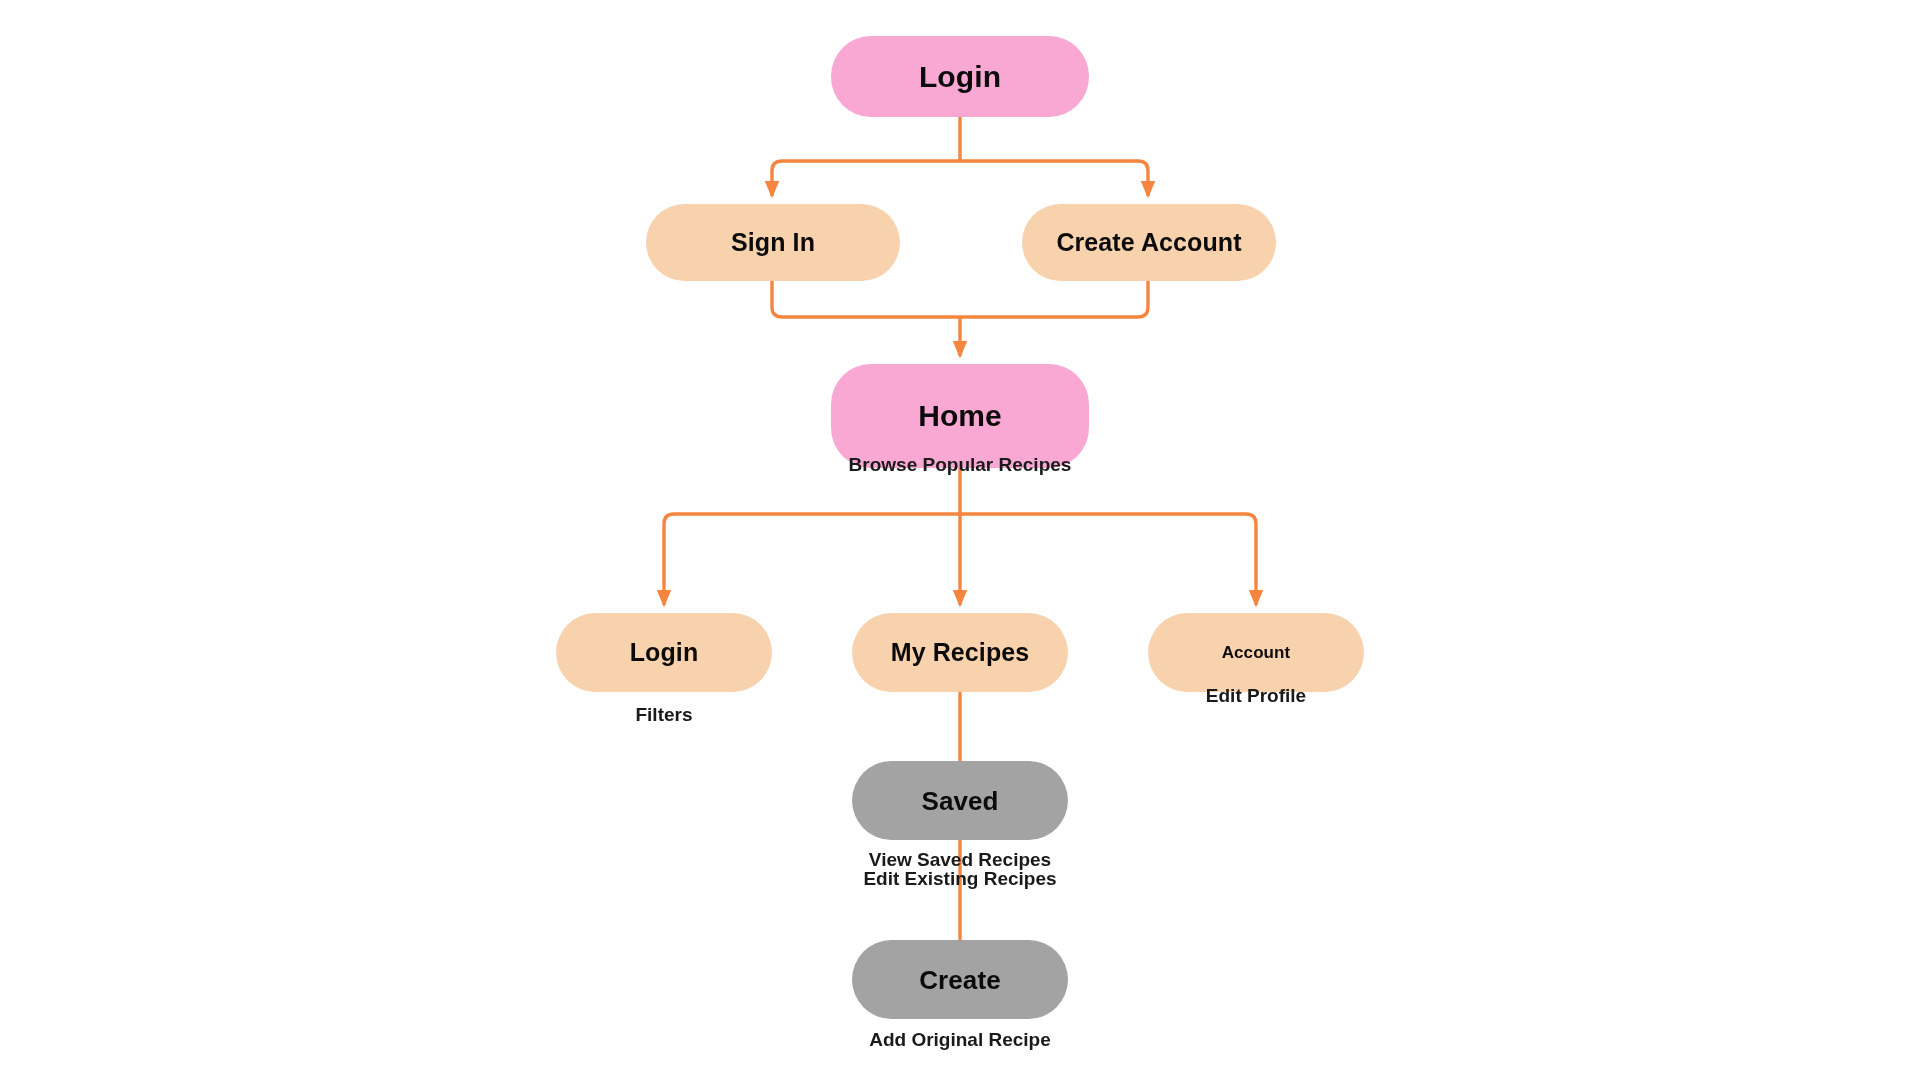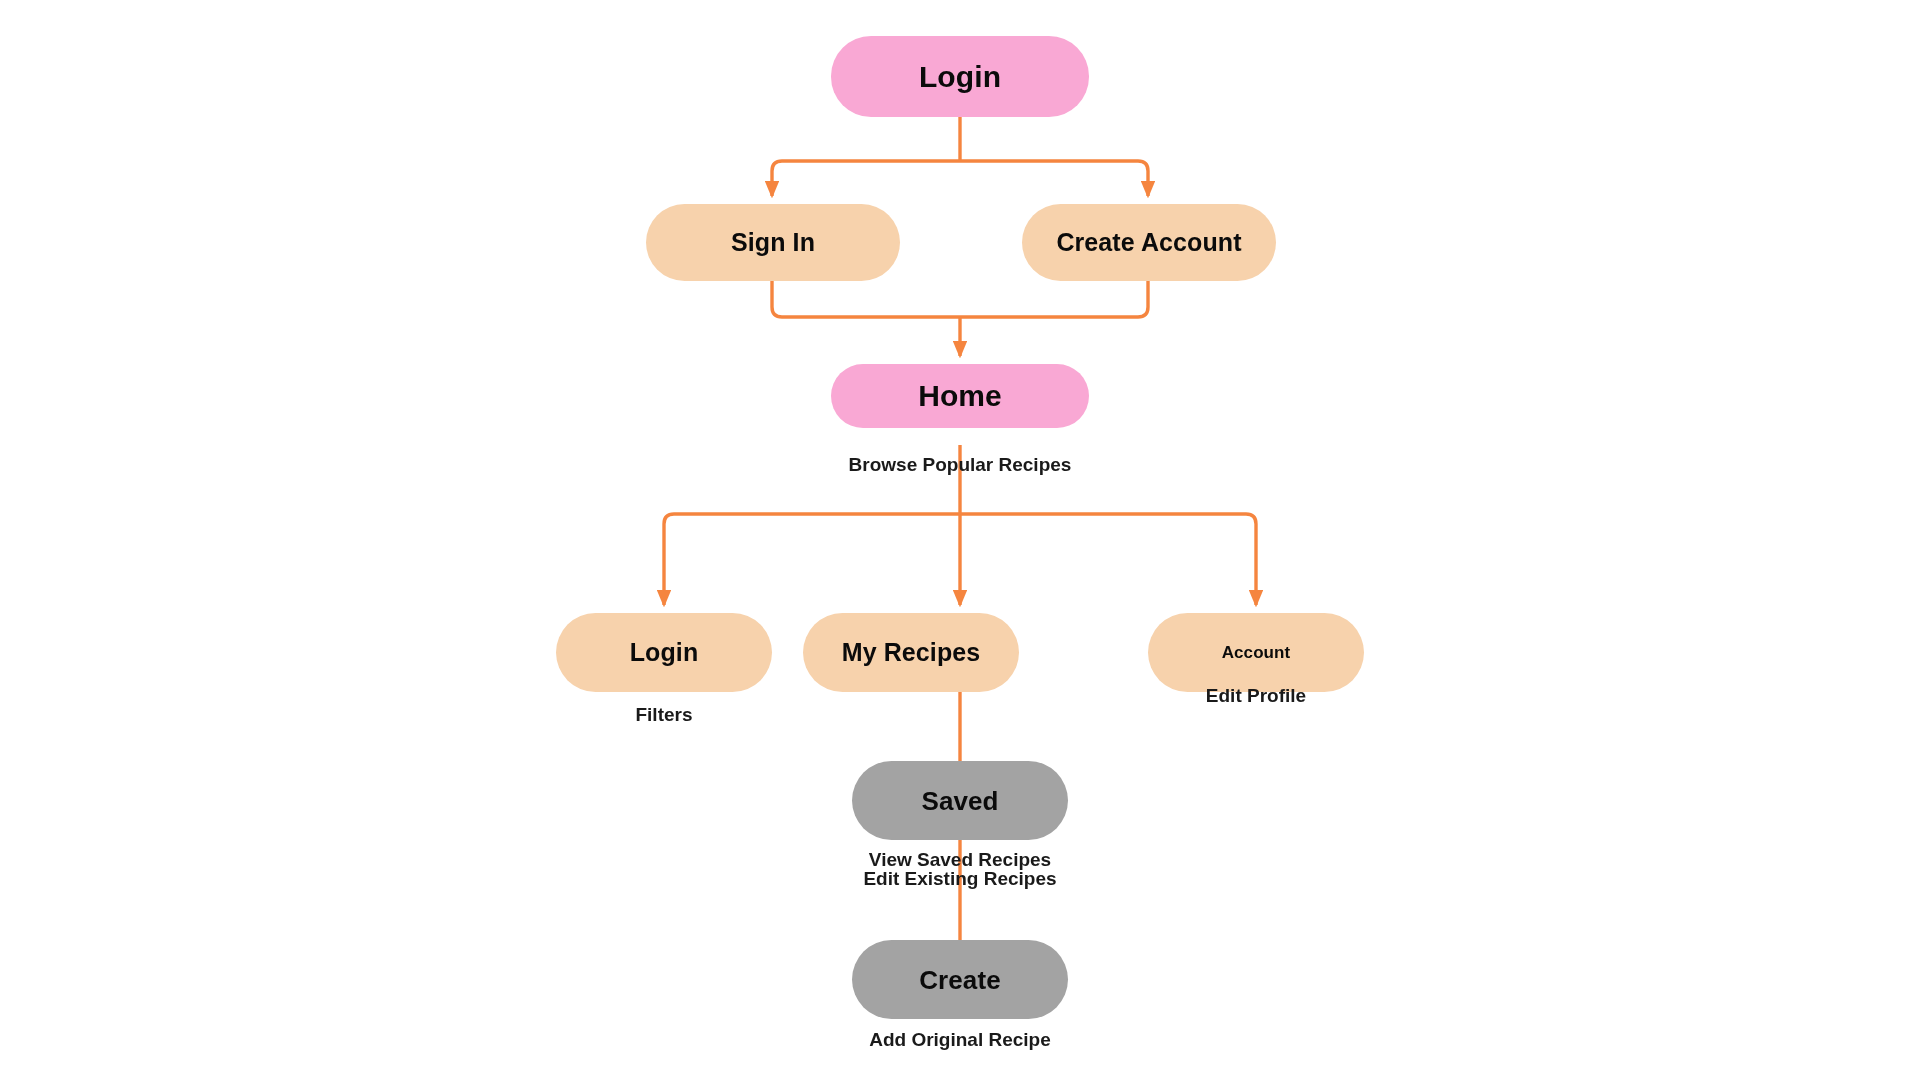--- a/index.html
+++ b/index.html
@@ -58,23 +58,23 @@
     text-align: center;
     line-height: 19px;
     white-space: pre-line;
     user-select: none;
   }
 
   
   #node-login       { left: 831px;  top: 36px;   width: 258px; height: 81px;  font-size: 30px; }
   #node-signin      { left: 646px;  top: 204px;  width: 254px; height: 77px;  font-size: 25px; }
   #node-create-acct { left: 1022px; top: 204px;  width: 254px; height: 77px;  font-size: 25px; }
-  #node-home        { left: 831px;  top: 364px;  width: 258px; height: 64px;  font-size: 30px; text-align: center; }
+  #node-home        { left: 831px;  top: 364px;  width: 258px; height: 104px;  font-size: 30px; text-align: center; }
   #node-search      { left: 556px;  top: 613px;  width: 216px; height: 79px;  font-size: 25px; }
-  #node-myrecipes   { left: 803px;  top: 613px;  width: 216px; height: 79px;  font-size: 25px; }
+  #node-myrecipes   { left: 852px;  top: 613px;  width: 216px; height: 79px;  font-size: 25px; }
   #node-account     { left: 1148px; top: 613px;  width: 216px; height: 79px;  font-size: 17px; }
   #node-saved       { left: 852px;  top: 761px;  width: 216px; height: 79px;  font-size: 26px; }
   #node-createpg    { left: 852px;  top: 940px;  width: 216px; height: 79px;  font-size: 26px; }
 
   
   #cap-home      { left: 760px;  top: 455px;  width: 400px; }
   #cap-search    { left: 464px;  top: 705px;  width: 400px; }
   #cap-account   { left: 1056px; top: 686px;  width: 400px; }
   #cap-saved     { left: 760px;  top: 850px;  width: 400px; }
   #cap-create    { left: 760px;  top: 1030px; width: 400px; }

